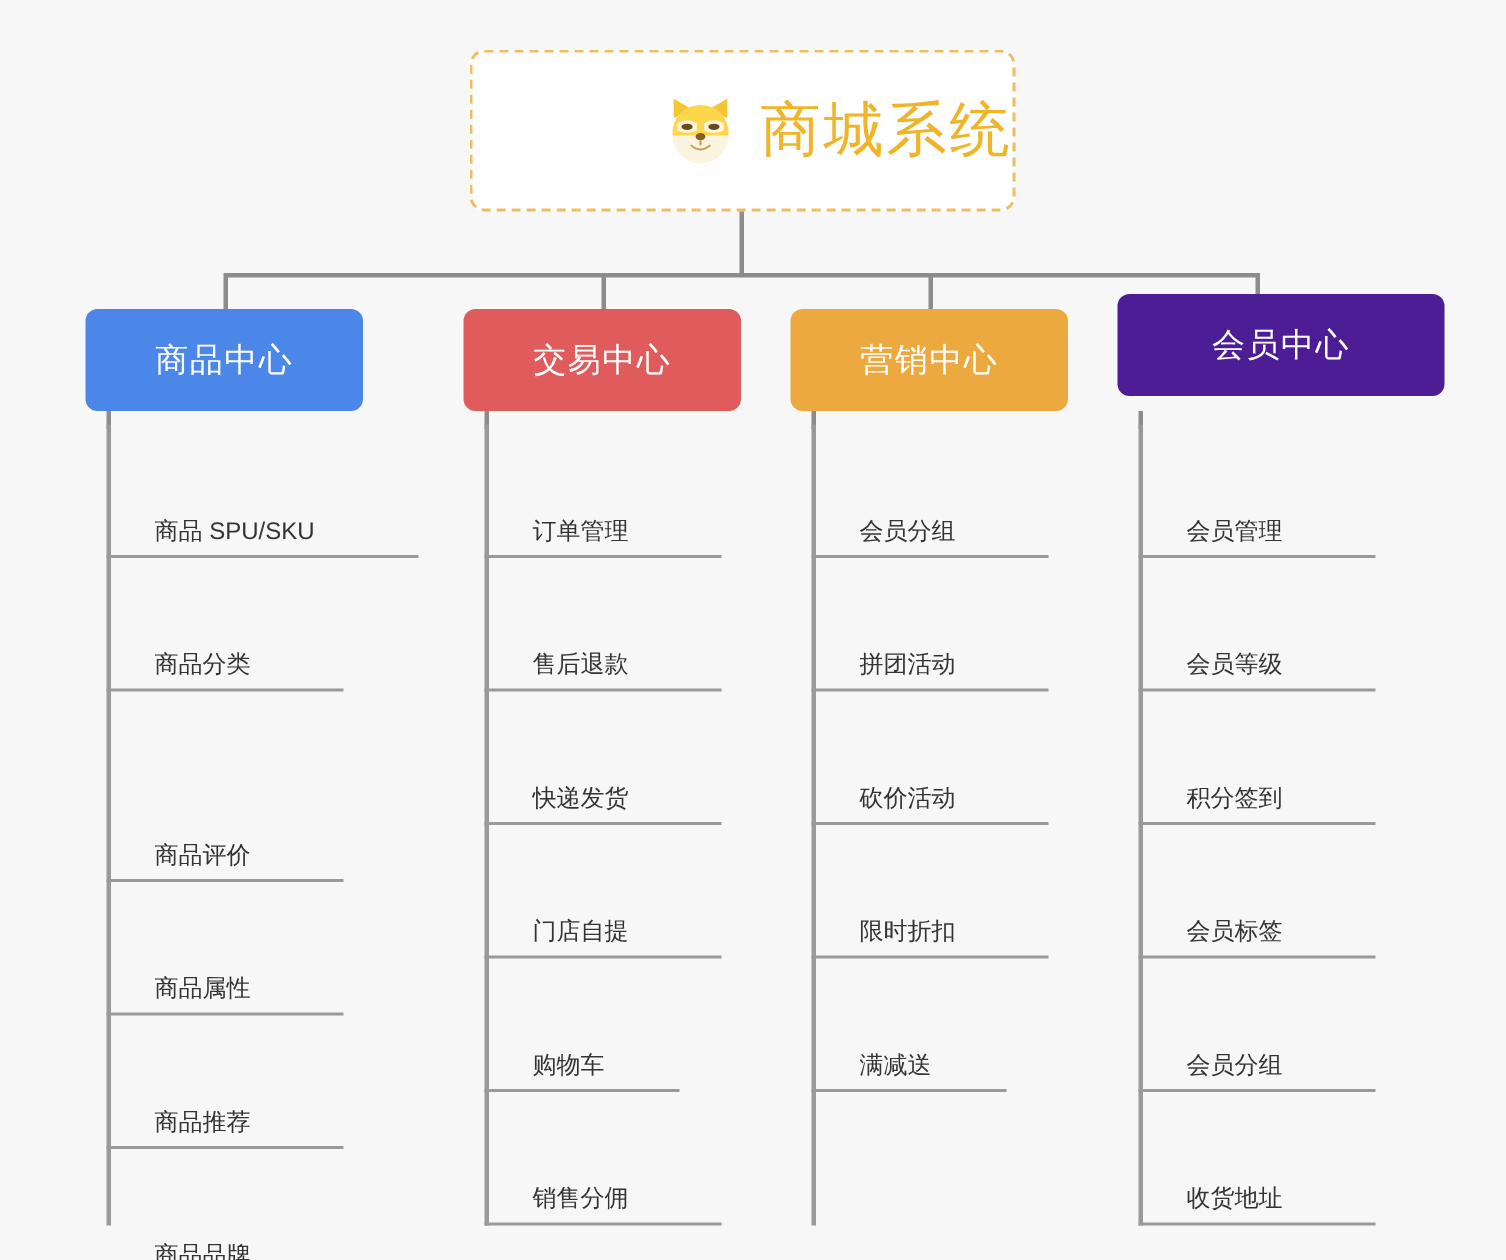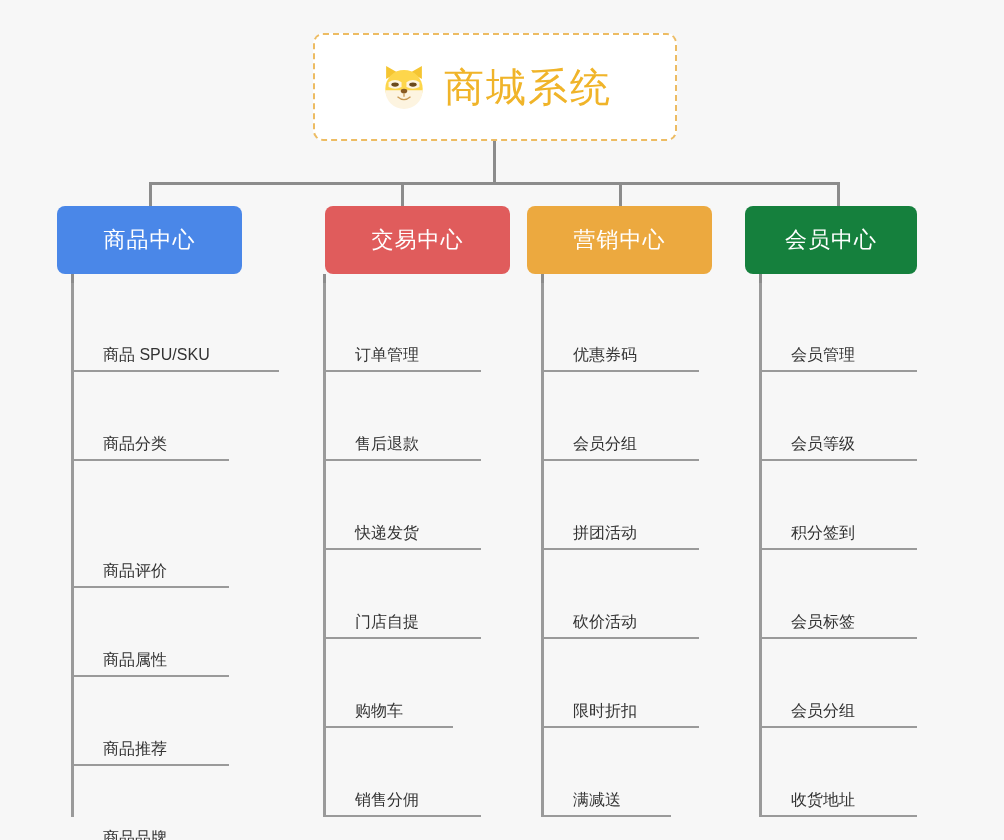--- a/index.html
+++ b/index.html
@@ -26,21 +26,21 @@
     left: 313px;
     top: 33px;
     width: 364px;
     height: 108px;
     box-sizing: border-box;
     background: #ffffff;
     border: 2px dashed #edbc63;
     border-radius: 10px;
     display: flex;
     align-items: center;
-    justify-content: center;
+    justify-content: flex-end;
     gap: 14px;
   }
   .root-icon {
     width: 52px;
     height: 52px;
     position: relative;
     flex: 0 0 auto;
   }
   .root-title {
     font-size: 40px;
@@ -138,27 +138,27 @@
   <div class="line h-line" style="left:150px; top:182px; width:690px;"></div>
 
   <div class="line v-line" style="left:149px; top:182px; height:24px;"></div>
   <div class="line v-line" style="left:401px; top:182px; height:24px;"></div>
   <div class="line v-line" style="left:619px; top:182px; height:24px;"></div>
   <div class="line v-line" style="left:837px; top:182px; height:24px;"></div>
 
   <div class="cat-box" style="left: 57px; top: 206px; width: 185px; background: rgb(74, 135, 232);">
     <span>商品中心</span>
   </div>
-  <div class="cat-box" style="left: 325px; top: 206px; width: 185px; background: rgb(224, 92, 92);">
+  <div class="cat-box" style="left: 309px; top: 206px; width: 185px; background: rgb(224, 92, 92);">
     <span>交易中心</span>
   </div>
   <div class="cat-box" style="left: 527px; top: 206px; width: 185px; background: rgb(236, 169, 63);">
     <span>营销中心</span>
   </div>
-  <div class="cat-box" style="left: 745px; top: 206px; width: 172px; background: #15803d;">
+  <div class="cat-box" style="left: 745px; top: 196px; width: 218px; background: #4c1d95;">
     <span>会员中心</span>
   </div>
 
   <div class="line v-line" style="left:71px; top:274px; height:12px;"></div>
   <div class="line v-line" style="left:323px; top:274px; height:12px;"></div>
   <div class="line v-line" style="left:541px; top:274px; height:12px;"></div>
   <div class="line v-line" style="left:759px; top:274px; height:12px;"></div>
 
   <div class="leaf-col" style="left:71px; width:208px;">
     <div class="leaf-spine" style="height:534px;"></div>
@@ -200,23 +200,20 @@
       <span class="leaf-label">购物车</span>
     </div>
     <div class="leaf-item" style="width:158px;">
       <span class="leaf-label">销售分佣</span>
     </div>
   </div>
 
   <div class="leaf-col" style="left:541px; width:158px;">
     <div class="leaf-spine" style="height:534px;"></div>
     <div class="leaf-item" style="width:158px;">
-      <span class="leaf-label">优惠券码</span>
-    </div>
-    <div class="leaf-item" style="width:158px;">
       <span class="leaf-label">会员分组</span>
     </div>
     <div class="leaf-item" style="width:158px;">
       <span class="leaf-label">拼团活动</span>
     </div>
     <div class="leaf-item" style="width:158px;">
       <span class="leaf-label">砍价活动</span>
     </div>
     <div class="leaf-item" style="width:158px;">
       <span class="leaf-label">限时折扣</span>

